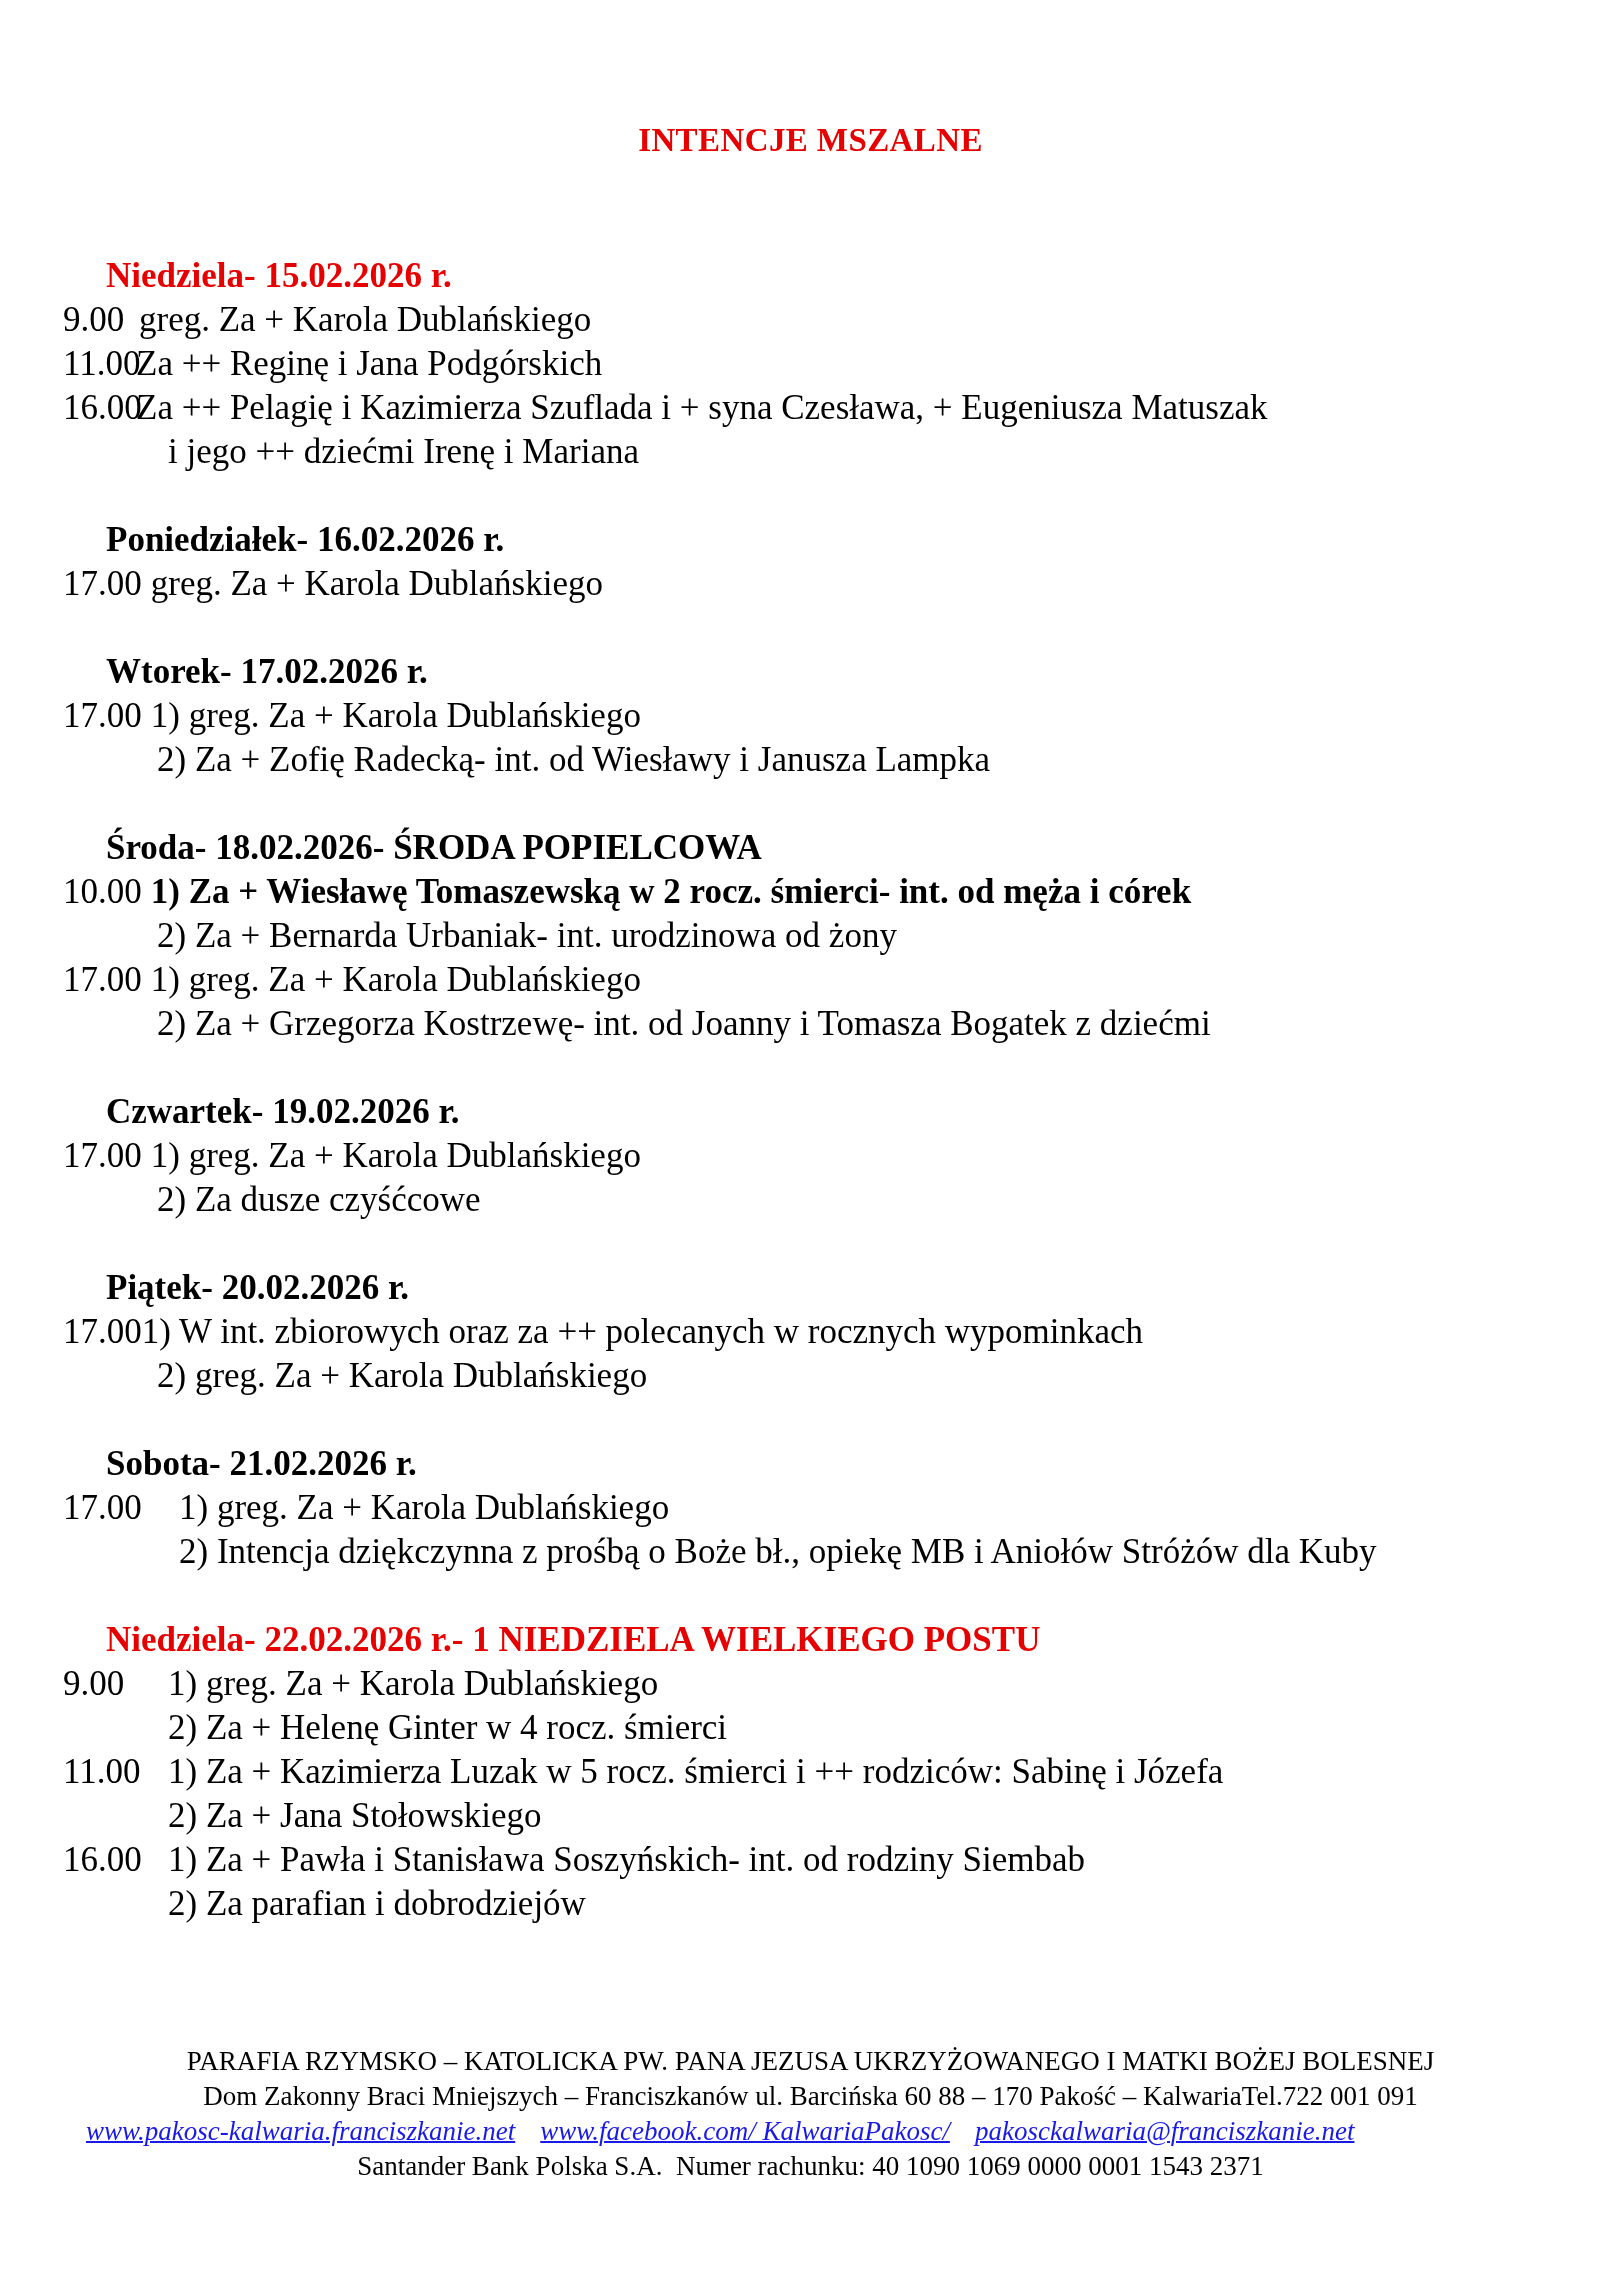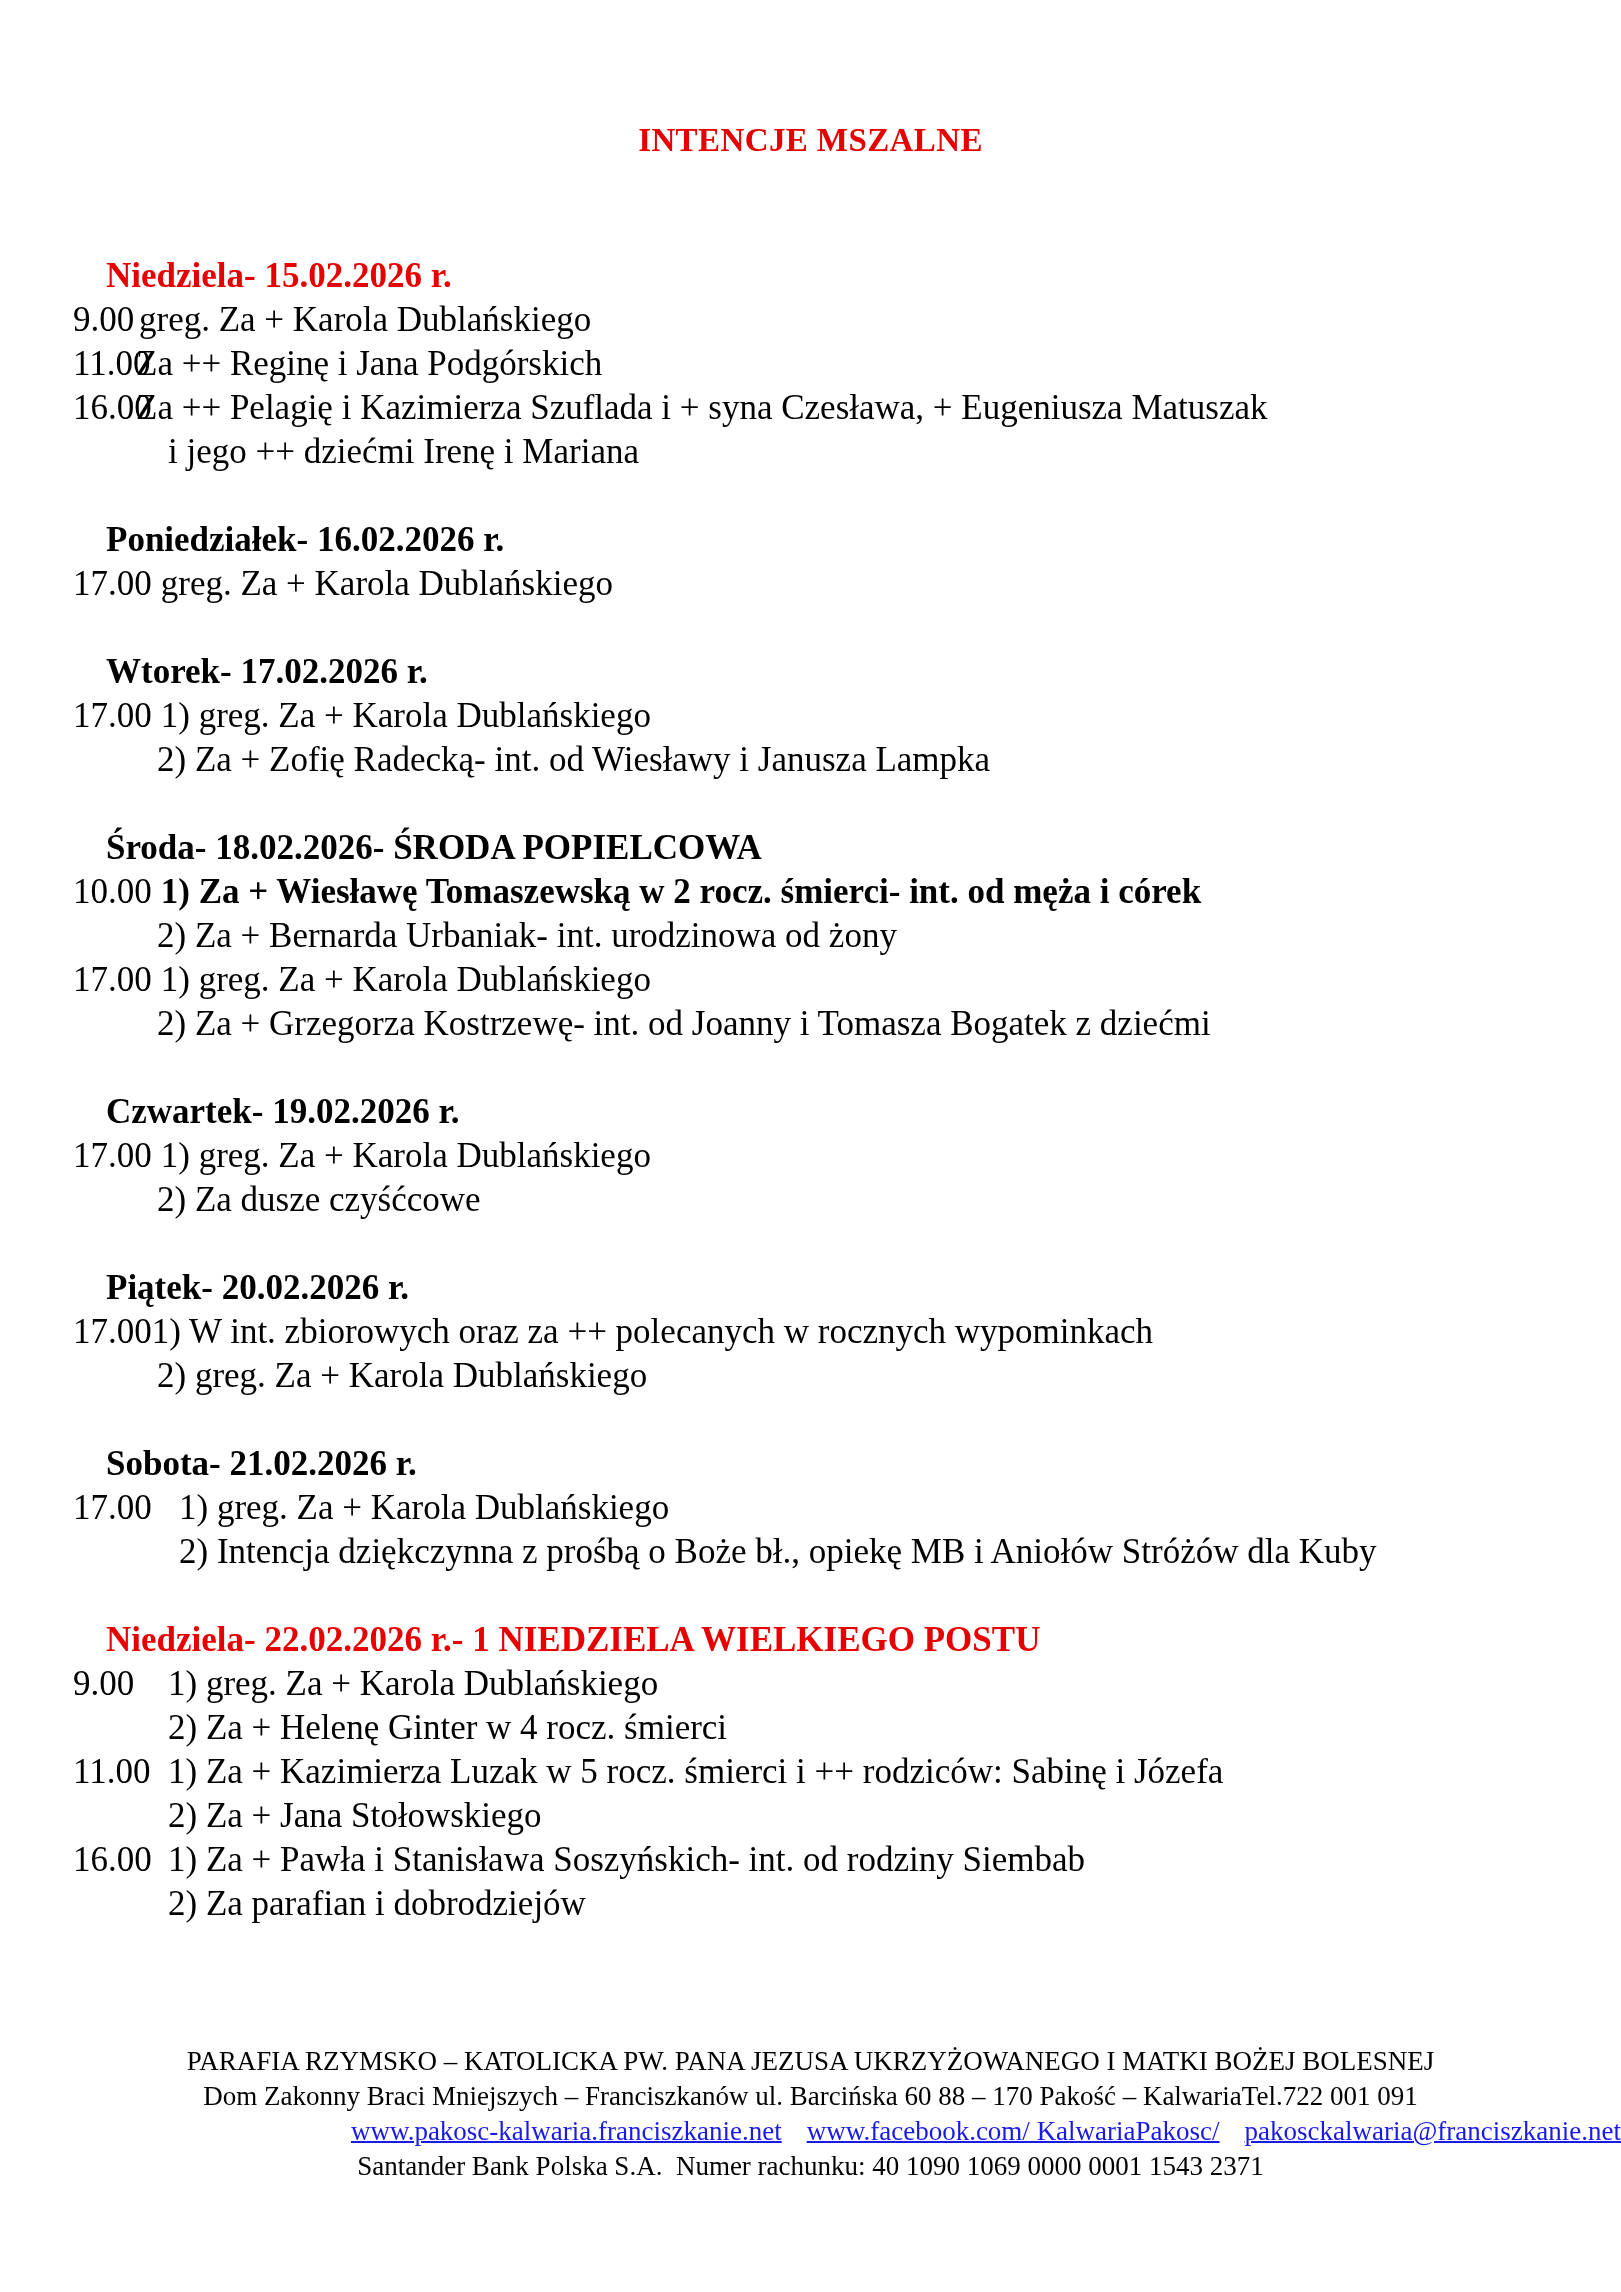--- a/index.html
+++ b/index.html
@@ -46,21 +46,20 @@
     font-weight: bold;
     text-decoration-thickness: 3.6px;
     text-underline-offset: 5.4px;
     white-space: pre;
     margin-left: 43px;
   }
   .day-heading.red { color: #e60000; }
   .time {
     display: inline-block;
     white-space: pre;
-    margin-left: 10px;
   }
   .entry-text { white-space: pre; }
   .cont { position: absolute; top: 0; }
 
   .footer {
     position: absolute;
     left: 0;
     width: 1621px;
     top: 2044px;
     text-align: center;
@@ -69,22 +68,23 @@
     line-height: 35px;
     color: #000;
   }
   .footer .fline { white-space: pre; }
   .footer a {
     color: #1a1ae6;
     text-decoration: underline;
     text-decoration-thickness: 1.8px;
   }
   .footer .links {
-    text-align: right;
-    padding-left: 63px;
+    text-align: left;
+    padding-left: 86px;
+    font-style: italic;
   }
 </style>
 </head>
 <body>
 
 <div class="page-title">INTENCJE MSZALNE</div>
 
 <div class="schedule" id="schedule">
     <div>
       <div class="line"><span class="day-heading red">Niedziela- 15.02.2026 r.</span></div>

